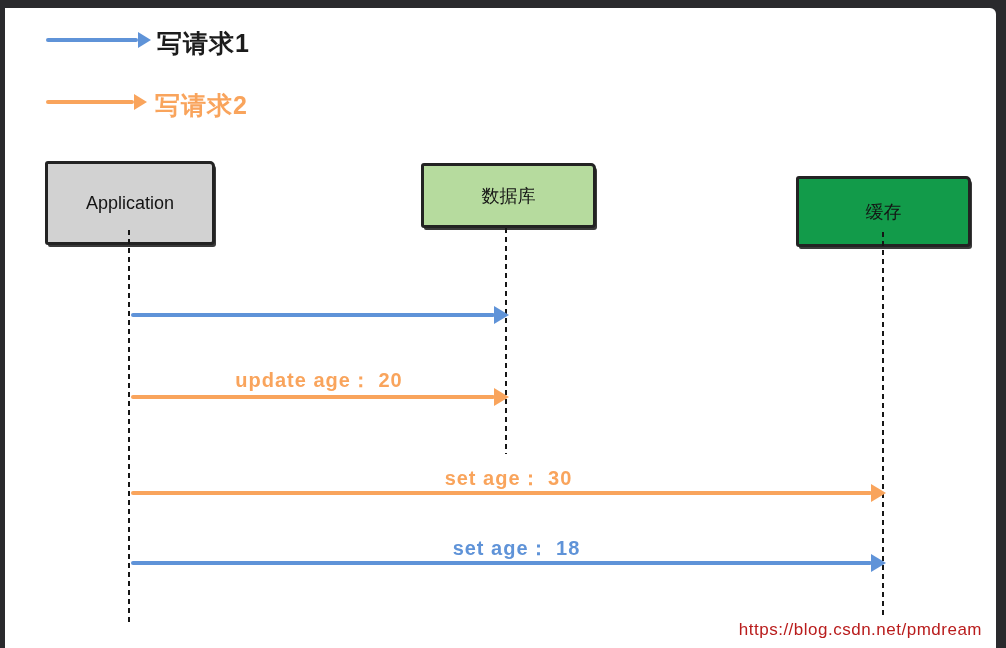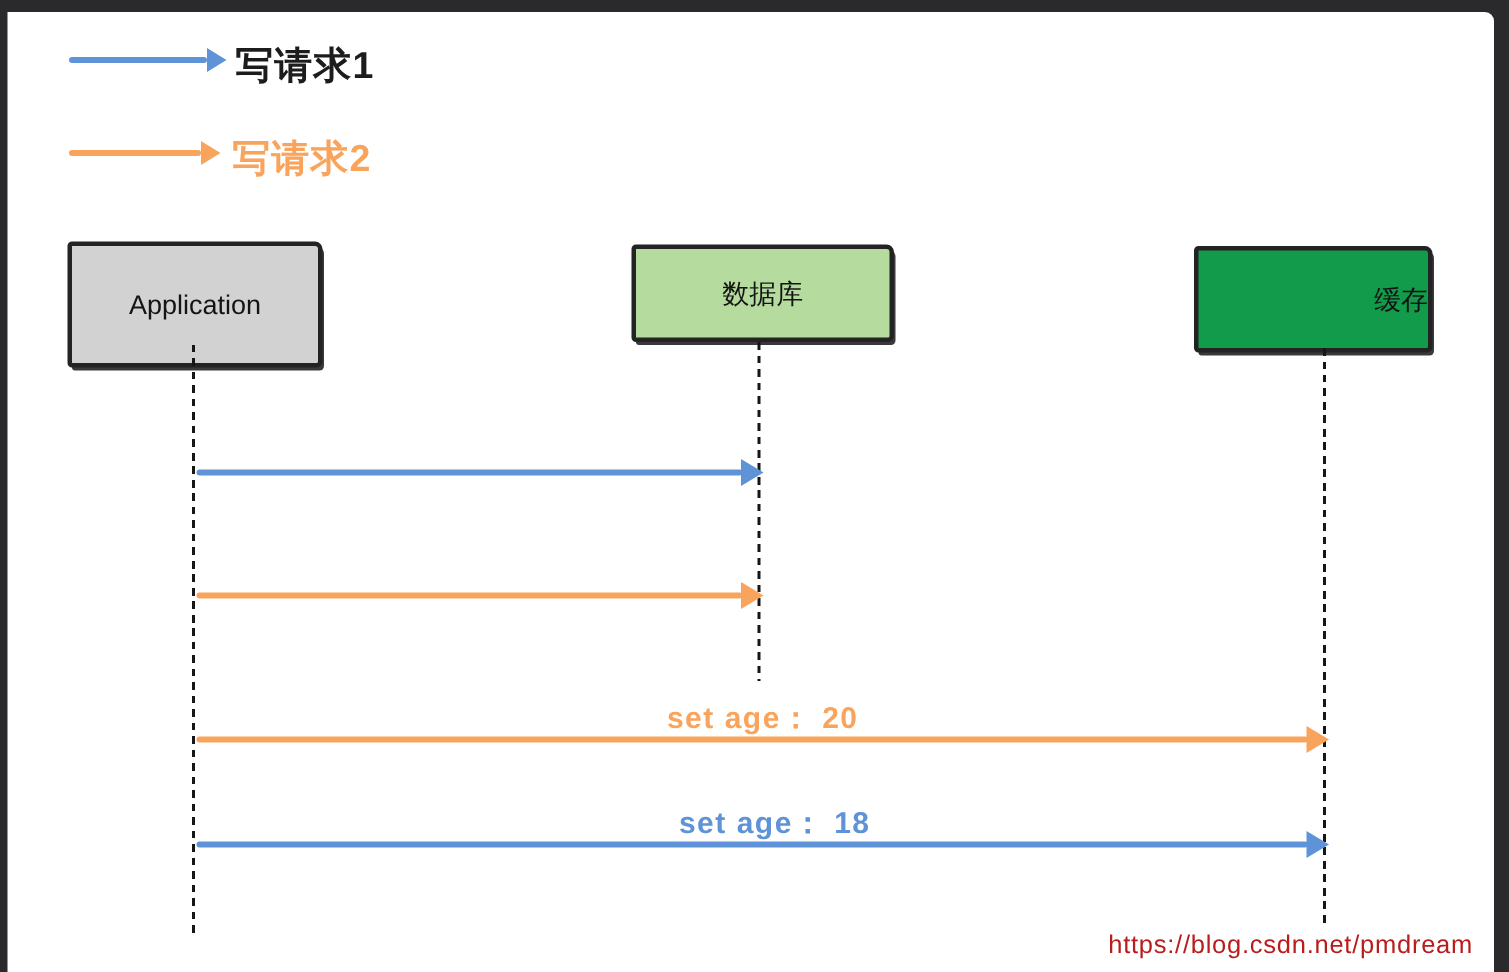--- a/index.html
+++ b/index.html
@@ -67,37 +67,38 @@
       </div>
     <span class="legend-label orange-text" style="left:150px;top:81px;">写请求2</span>
   </div>
 
   <div class="actor app" style="left:40px;top:153px;width:170px;height:84px;">
     <span>Application</span>
   </div>
   <div class="actor db" style="left:416px;top:155px;width:175px;height:65px;">
     <span>数据库</span>
   </div>
-  <div class="actor cache" style="left:791px;top:156px;width:159px;height:71px;justify-content:flex-end;">
+  <div class="actor cache" style="left:791px;top:168px;width:175px;height:71px;">
     <span>缓存</span>
   </div>
 
   <div class="lifeline" style="left:123px;top:222px;height:392px;"></div>
   <div class="lifeline" style="left:500px;top:220px;height:226px;"></div>
   <div class="lifeline" style="left:877px;top:224px;height:384px;"></div>
 
   <div class="arrow blue" style="left:126px;top:305px;width:364px;">
       <span class="head"></span>
     </div>
 
+  <div class="msg-label orange-text" style="left:126px;top:359px;width:376px;">update age： 20</div>
   <div class="arrow orange" style="left:126px;top:387px;width:364px;">
       <span class="head"></span>
     </div>
 
-  <div class="msg-label orange-text" style="left:126px;top:457px;width:755px;">set age： 20</div>
+  <div class="msg-label orange-text" style="left:126px;top:457px;width:755px;">set age： 30</div>
   <div class="arrow orange" style="left:126px;top:483px;width:741px;">
       <span class="head"></span>
     </div>
 
   <div class="msg-label blue-text" style="left:134px;top:527px;width:755px;">set age： 18</div>
   <div class="arrow blue" style="left:126px;top:553px;width:741px;">
       <span class="head"></span>
     </div>
 
   <div class="watermark">https://blog.csdn.net/pmdream</div>

